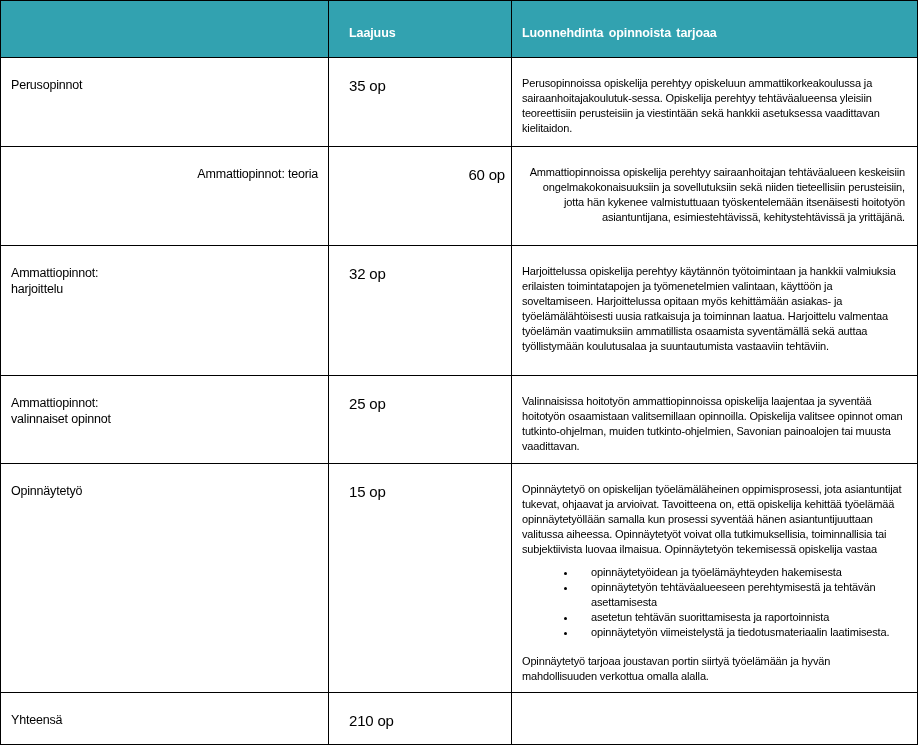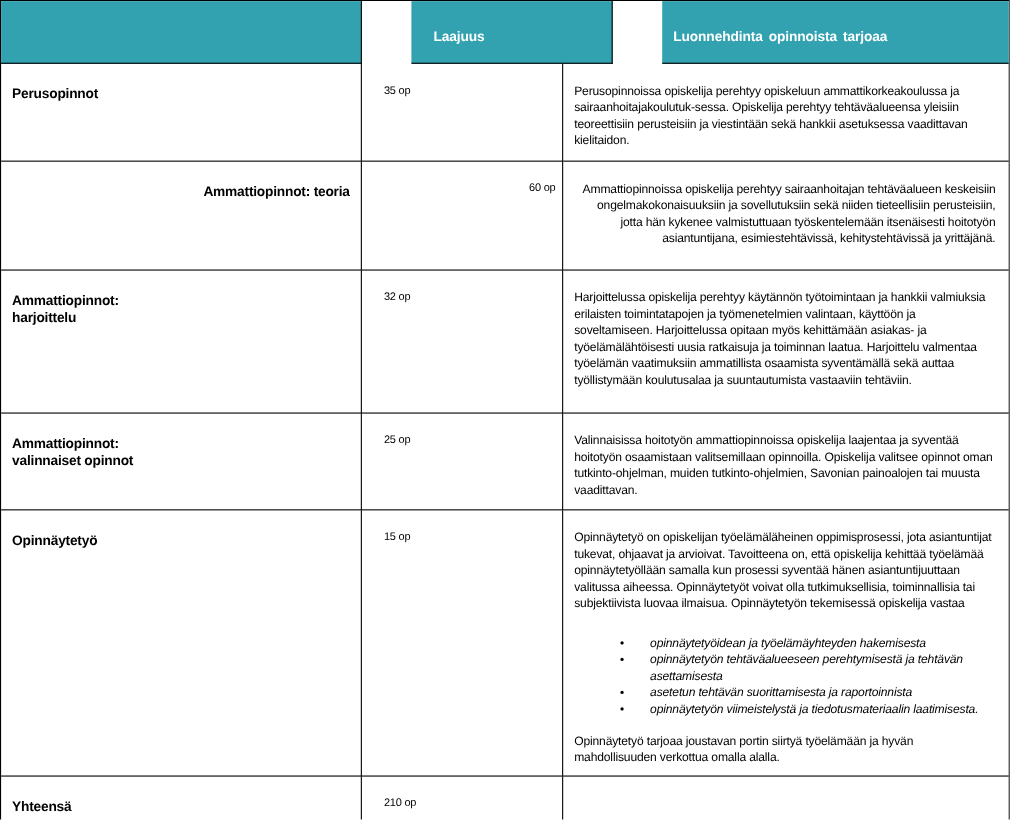--- a/index.html
+++ b/index.html
@@ -31,30 +31,30 @@
   }
   .row > div {
     box-sizing: border-box;
     border-bottom: 1px solid #000000;
     overflow: hidden;
   }
   .row.last > div { border-bottom: none; }
   .c1 {
     border-right: 1px solid #000000;
     padding: 19px 10px 8px 10px;
-    font-weight: bold;
+    font-weight: normal;
     font-size: 12.5px;
     line-height: 16px;
     letter-spacing: -0.2px;
     white-space: pre-line;
   }
   .c2 {
     border-right: 1px solid #000000;
     padding: 19px 6px 6px 20px;
-    font-size: 10px;
+    font-size: 15px;
     letter-spacing: -0.2px;
   }
   .c3 {
     padding: 18px 12px 8px 10px;
     font-size: 11px;
     line-height: 15px;
     letter-spacing: -0.15px;
   }
   
   .row.hdr > div {
@@ -64,33 +64,32 @@
   }
   .row.hdr .c1, .row.hdr .c2, .row.hdr .c3 {
     font-weight: bold;
     font-size: 12.5px;
     letter-spacing: -0.1px;
     word-spacing: 2px;
     padding-top: 25px;
     white-space: nowrap;
   }
   
-  .r-hdr { min-height: 57px; gap: 45px; }
+  .r-hdr { min-height: 57px; }
   .r-0 { min-height: 89px; }
   .r-1 { min-height: 99px; text-align: right; }
   .r-2 { min-height: 130px; }
   .r-3 { min-height: 88px; }
   .r-4 { min-height: 221px; }
   .r-5 { min-height: 51px; }
   
   .c3 ul {
-    margin: 21px 0 14px 0;
+    margin: 8px 0 14px 0;
     padding: 0 0 0 55px;
     list-style: disc outside;
-    font-style: italic;
   }
   .c3 ul li {
     padding-left: 14px;
     margin: 0;
   }
   .closing { margin: 0; }
 </style>
 </head>
 <body>
 

